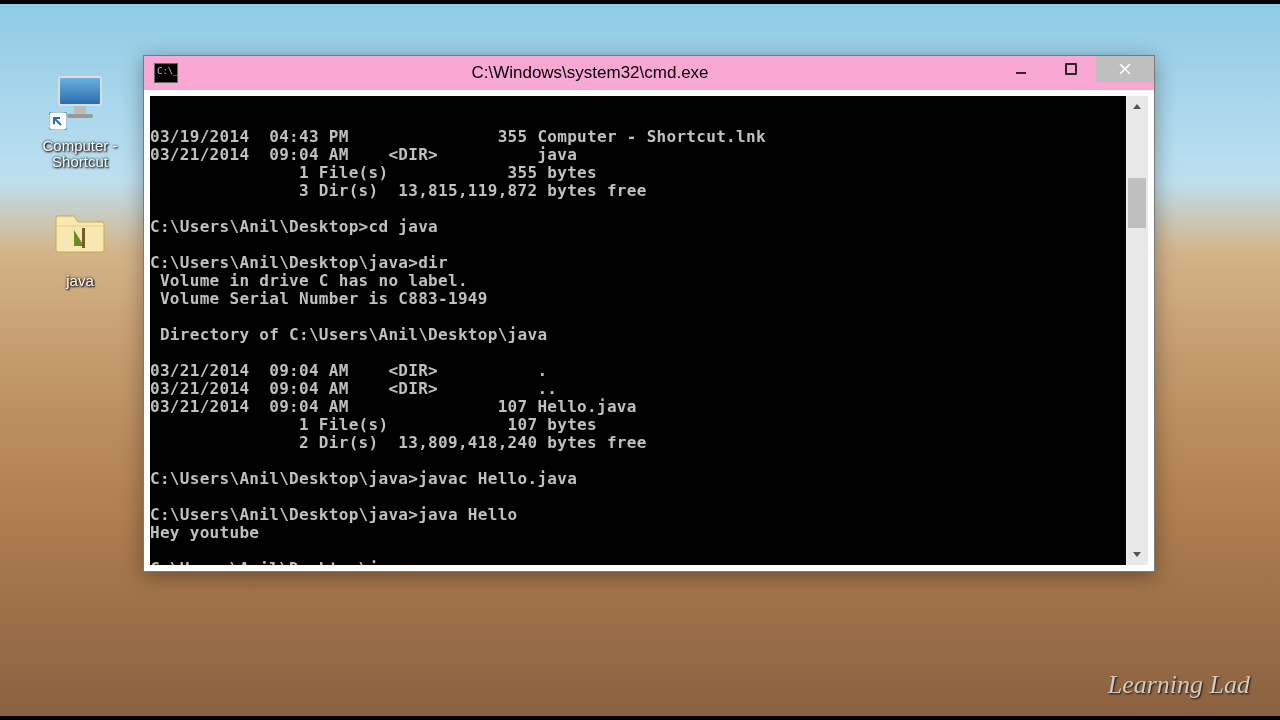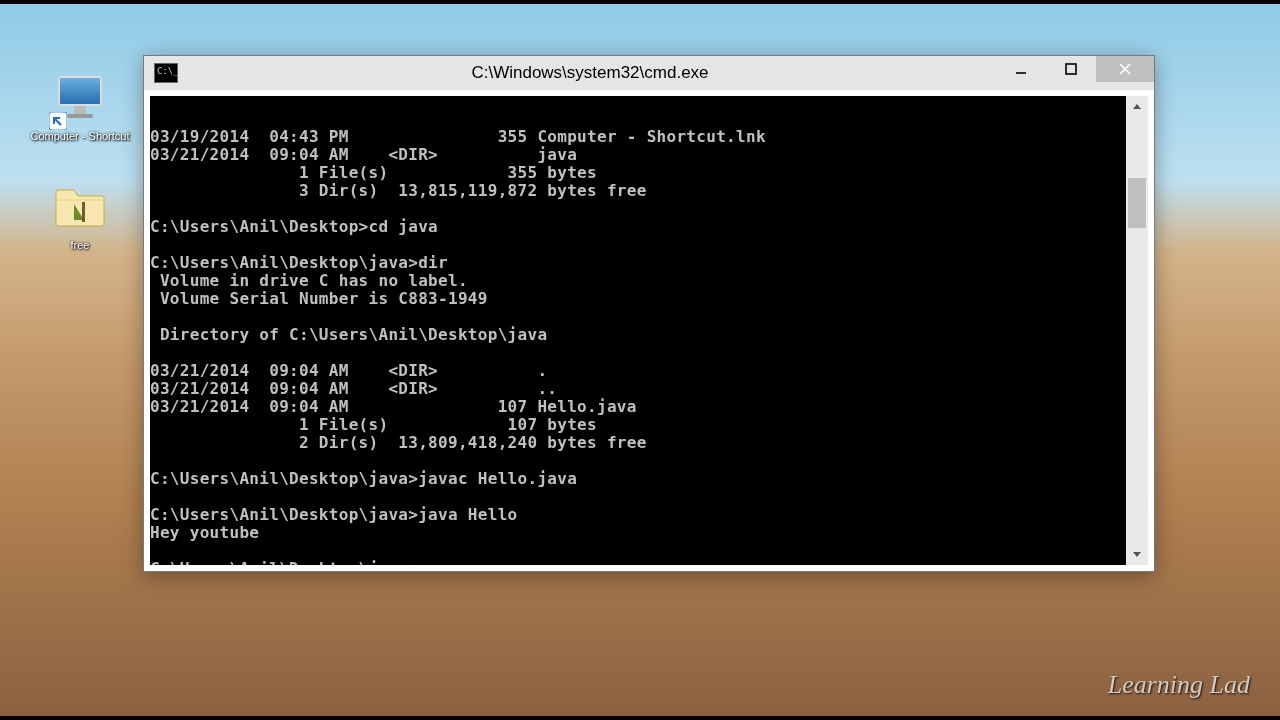--- a/index.html
+++ b/index.html
@@ -10,21 +10,21 @@
   }
   
   .letterbox-top, .letterbox-bottom { position: absolute; left:0; right:0; height:4px; background:#000; }
   .letterbox-top { top:0; }
   .letterbox-bottom { bottom:0; }
 
   
   .desktop-icons { position: absolute; left: 30px; top: 70px; width: 110px; }
   .desk-icon { width: 100px; display: flex; flex-direction: column; align-items: center; margin-bottom: 35px; cursor: default; }
   .desk-icon .glyph { width: 54px; height: 54px; display: flex; align-items: center; justify-content: center; }
-  .desk-icon .label { text-align: center; color: #fff; font-size: 11px; line-height: 16px; text-shadow: 1px 1px 2px #000, 0 0 3px #000; margin-top: 4px; }
+  .desk-icon .label { text-align: center; color: #fff; font-size: 15px; line-height: 16px; text-shadow: 1px 1px 2px #000, 0 0 3px #000; margin-top: 14px; }
 
   
   .ico-computer { position: relative; }
   .ico-computer .monitor { width: 44px; height: 30px; background: linear-gradient(#6ab0e0,#2a6cb0); border: 2px solid #dcdcdc; border-radius: 3px; position: relative; }
   .ico-computer .stand { width: 12px; height: 8px; background:#bbb; margin: 0 auto; }
   .ico-computer .base  { width: 26px; height: 4px; background:#999; margin: 0 auto; border-radius: 2px; }
   .ico-computer .arrow { position:absolute; left:-4px; bottom:-6px; width:18px; height:18px; }
   .ico-computer .arrow svg { width:18px; height:18px; }
 
   
@@ -34,21 +34,21 @@
   .ico-folder svg { width: 52px; height: 44px; }
 
   
   .watermark { position:absolute; right: 30px; bottom: 20px; color:#ddd; font-style: italic; font-family: "Brush Script MT", cursive; font-size: 26px; text-shadow: 1px 1px 2px #000; opacity: .85; pointer-events:none;text-align:center; }
 
   
   .window {
     position: absolute; left: 143px; top: 55px; width: 1012px; height: 517px;
     background: #fff; border: 1px solid #7a7a7a; box-shadow: 0 4px 20px rgba(0,0,0,.35);
   }
-  .titlebar { height: 34px; background: #e5e5e5; display: flex; align-items: center; position: relative; }
+  .titlebar { height: 34px; background: #f9a8d4; display: flex; align-items: center; position: relative; }
   .sys-icon { width: 24px; height: 20px; margin: 0 6px 0 10px; background:#000; border:1px solid #666; position:relative; }
   .sys-icon::after { content:"C:\\_"; color:#c0c0c0; font: 9px/1 Consolas, monospace; position:absolute; left:2px; top:3px; }
   .title { flex:1; text-align:center; font-size: 17px; color:#000; font-family: "Segoe UI", sans-serif; }
   .win-controls { display:flex; height:100%; }
   .win-btn { width: 50px; height: 26px; display:flex; align-items:center; justify-content:center; margin-top:0; }
   .win-btn.close { width:58px; background:#bfbfbf; }
   .win-btn svg { width:12px; height:12px; stroke:#000; stroke-width:1.6; fill:none; }
   .win-btn.close svg { stroke:#fff; }
 
   .client { position:absolute; left:6px; right:6px; top:40px; bottom:6px; background:#000; }
@@ -100,21 +100,21 @@
 
   <div class="desk-icon">
     <div class="glyph ico-folder">
       <svg viewBox="0 0 52 44">
         <path d="M2 10 L2 40 Q2 42 4 42 L48 42 Q50 42 50 40 L50 14 Q50 12 48 12 L24 12 L20 6 L4 6 Q2 6 2 8 Z" fill="#f7e7b0" stroke="#caa94a"></path>
         <path d="M2 16 L50 16" stroke="#e7d07a"></path>
         <path d="M20 36 L20 20 L30 36 Z" fill="#6b8e23"></path>
         <rect x="28" y="18" width="3" height="20" fill="#7a5a2a"></rect>
       </svg>
     </div>
-    <div class="label">free</div>
+    <div class="label">java</div>
   </div>
 
 </div>
 
 <div class="watermark">Learning Lad</div>
 
 <div class="window">
   <div class="titlebar">
     <div class="sys-icon"></div>
     <div class="title">C:\Windows\system32\cmd.exe</div>

